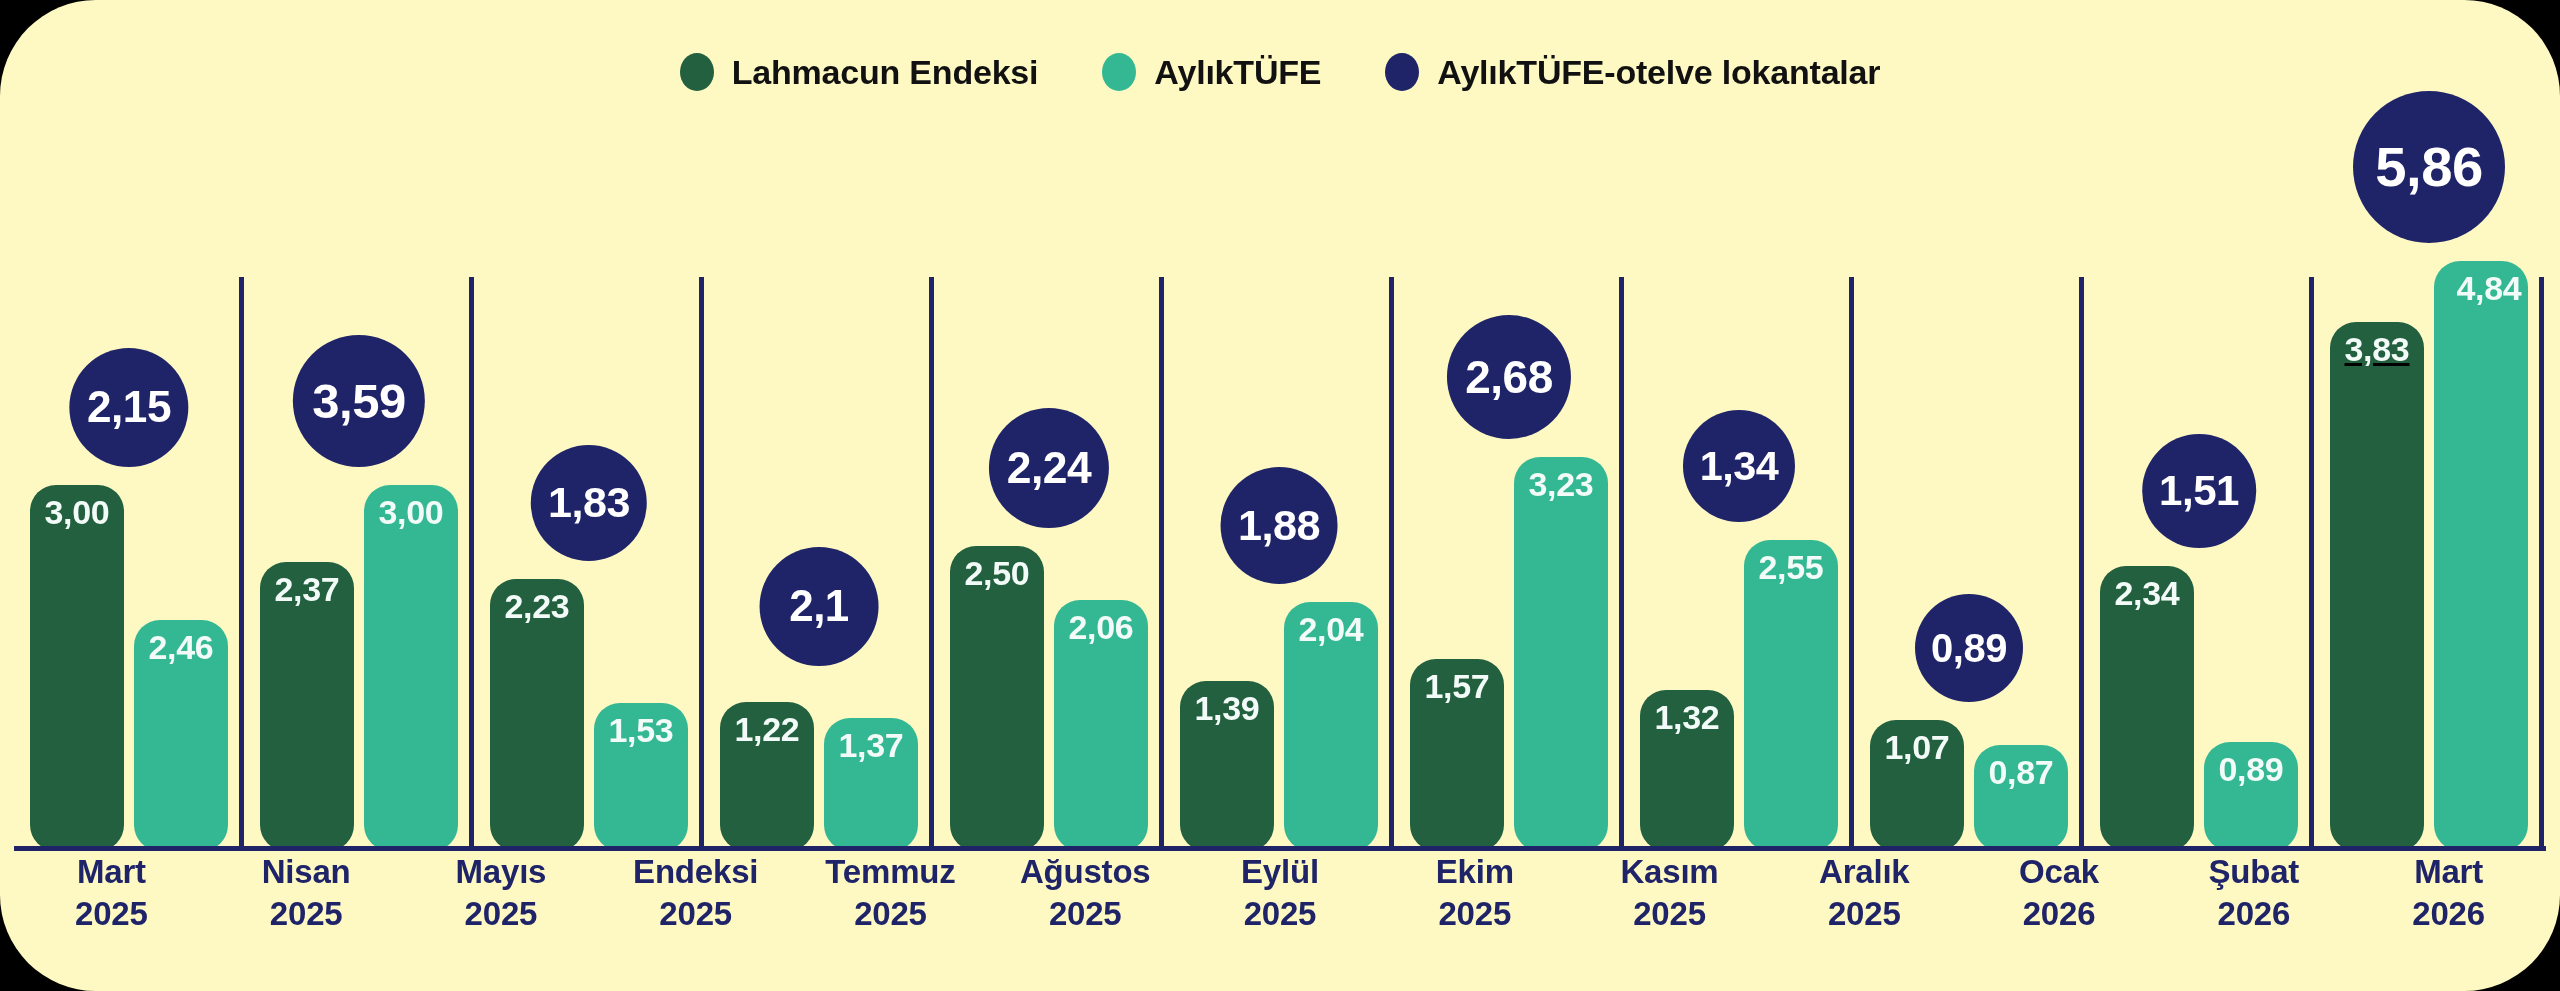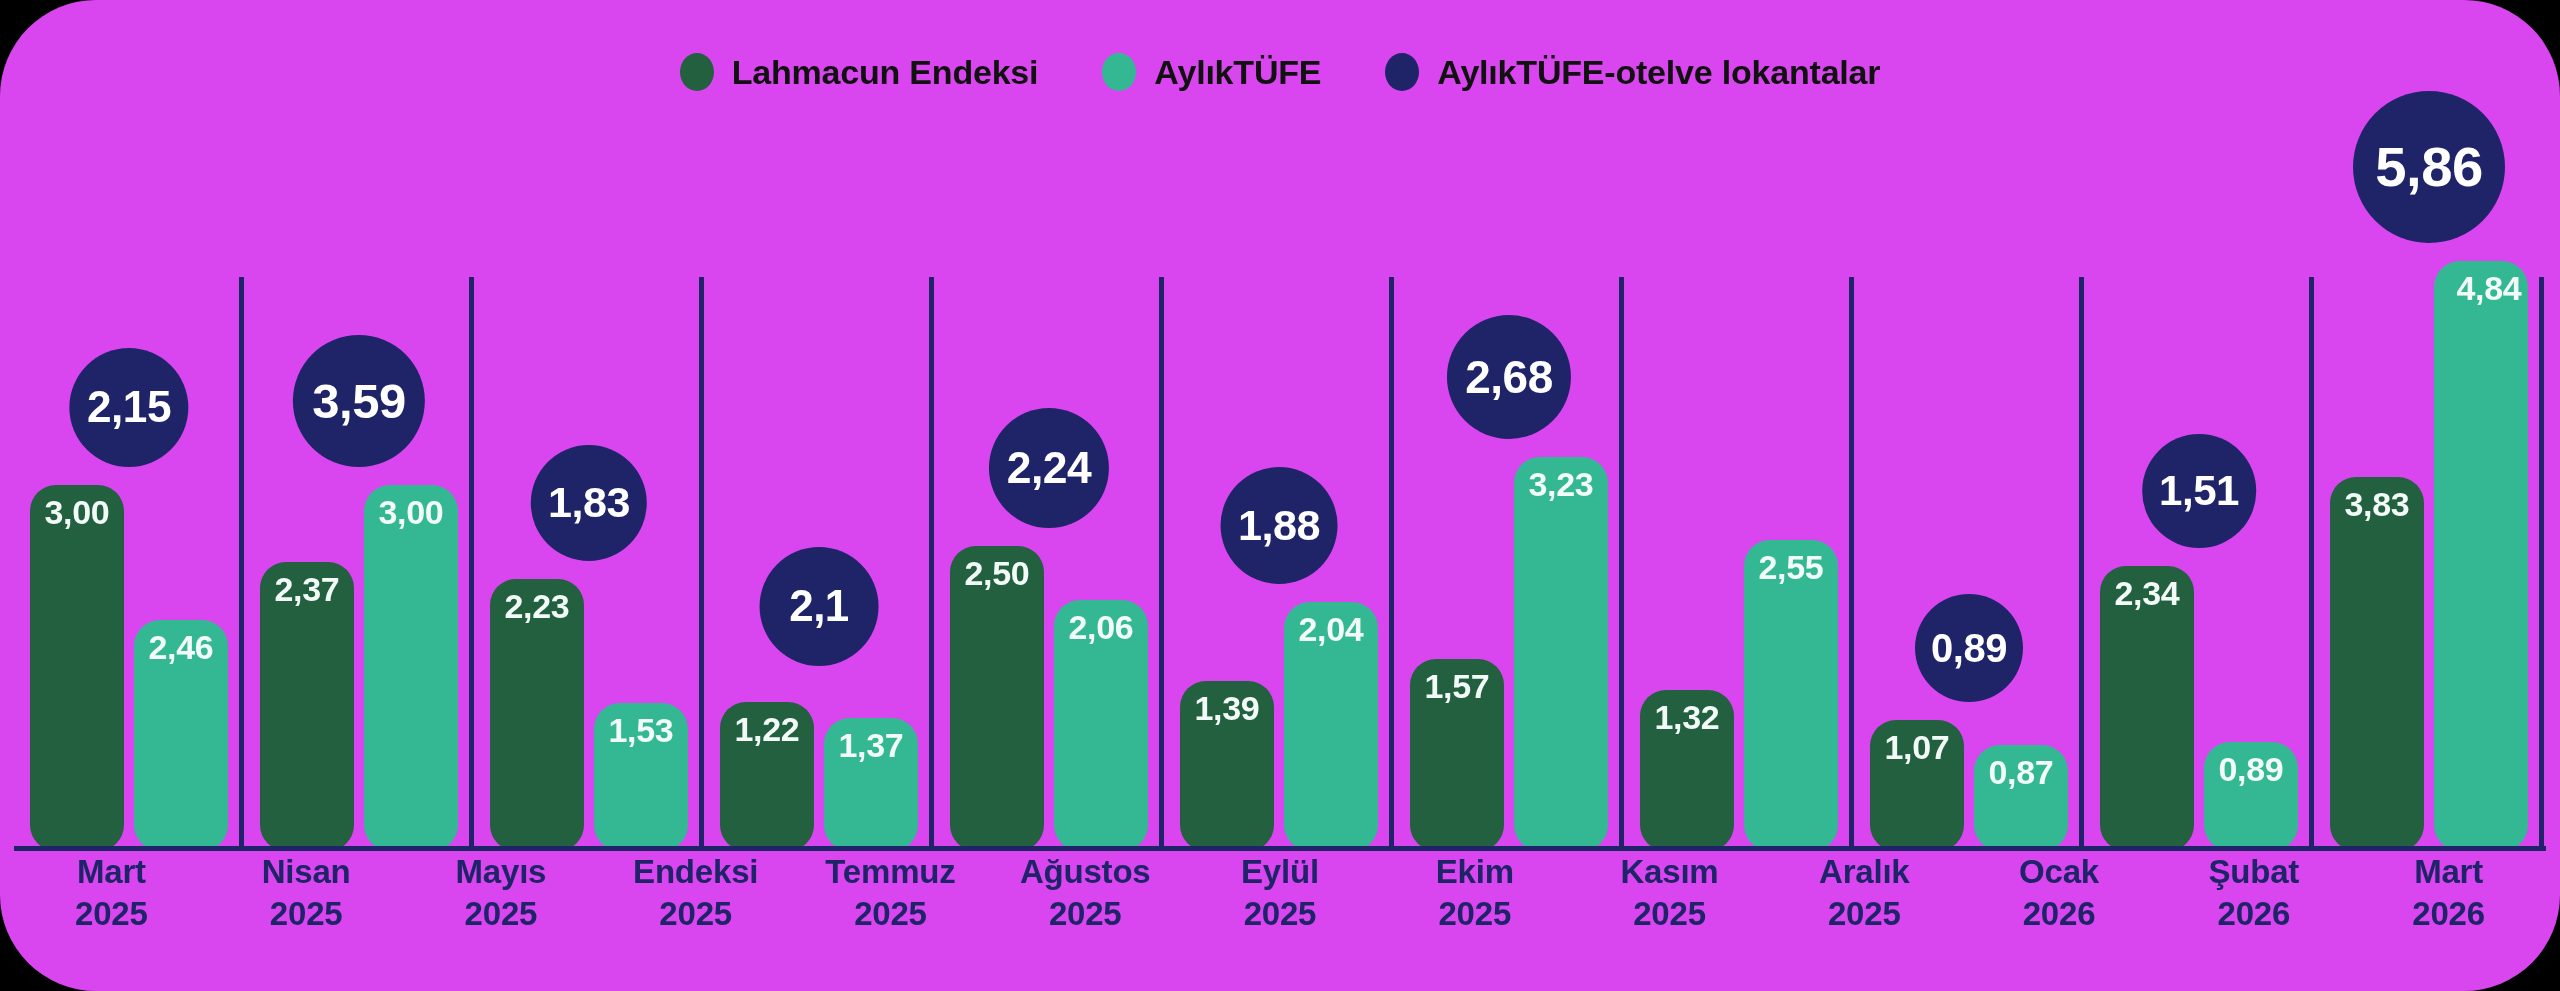--- a/index.html
+++ b/index.html
@@ -10,21 +10,21 @@
   body {
     width: 2560px;
     height: 991px;
     overflow: hidden;
     font-family: "Liberation Sans", sans-serif;
   }
   .card {
     position: relative;
     width: 2560px;
     height: 991px;
-    background: #d946ef;
+    background: #fef9c3;
     border-radius: 96px;
     overflow: hidden;
     box-sizing: border-box;
   }
 
   
   .legend {
     position: absolute;
     top: 42px;
     left: 0;
@@ -257,20 +257,23 @@
           </div>
           <div class="bar lahmacun" style="height: 191.54px;">
             <span class="bar-value">1,57</span>
           </div>
           <div class="bar tufe" style="height: 394.06px;">
             <span class="bar-value">3,23</span>
           </div>
           <div class="sep"></div>
         </div>
         <div class="group">
+          <div class="bubble" style="width: 112.05px; height: 112.05px; font-size: 41.4585px; bottom: 329.1px;">
+            <span>1,34</span>
+          </div>
           <div class="bar lahmacun" style="height: 161.04px;">
             <span class="bar-value">1,32</span>
           </div>
           <div class="bar tufe" style="height: 311.1px;">
             <span class="bar-value">2,55</span>
           </div>
           <div class="sep"></div>
         </div>
         <div class="group">
           <div class="bubble" style="width: 108px; height: 108px; font-size: 39.96px; bottom: 148.54px;">
@@ -293,21 +296,21 @@
           </div>
           <div class="bar tufe" style="height: 108.58px;">
             <span class="bar-value">0,89</span>
           </div>
           <div class="sep"></div>
         </div>
         <div class="group">
           <div class="bubble" style="width: 152px; height: 152px; font-size: 56.24px; bottom: 608.48px;">
             <span>5,86</span>
           </div>
-          <div class="bar lahmacun" style="height: 374px;">
+          <div class="bar lahmacun" style="height: 529px; text-decoration: underline;">
             <span class="bar-value">3,83</span>
           </div>
           <div class="bar tufe" style="height: 590.48px; padding-left: 16px;">
             <span class="bar-value">4,84</span>
           </div>
           <div class="sep"></div>
         </div>
         <div class="group"></div>
       </div>
   </div>

